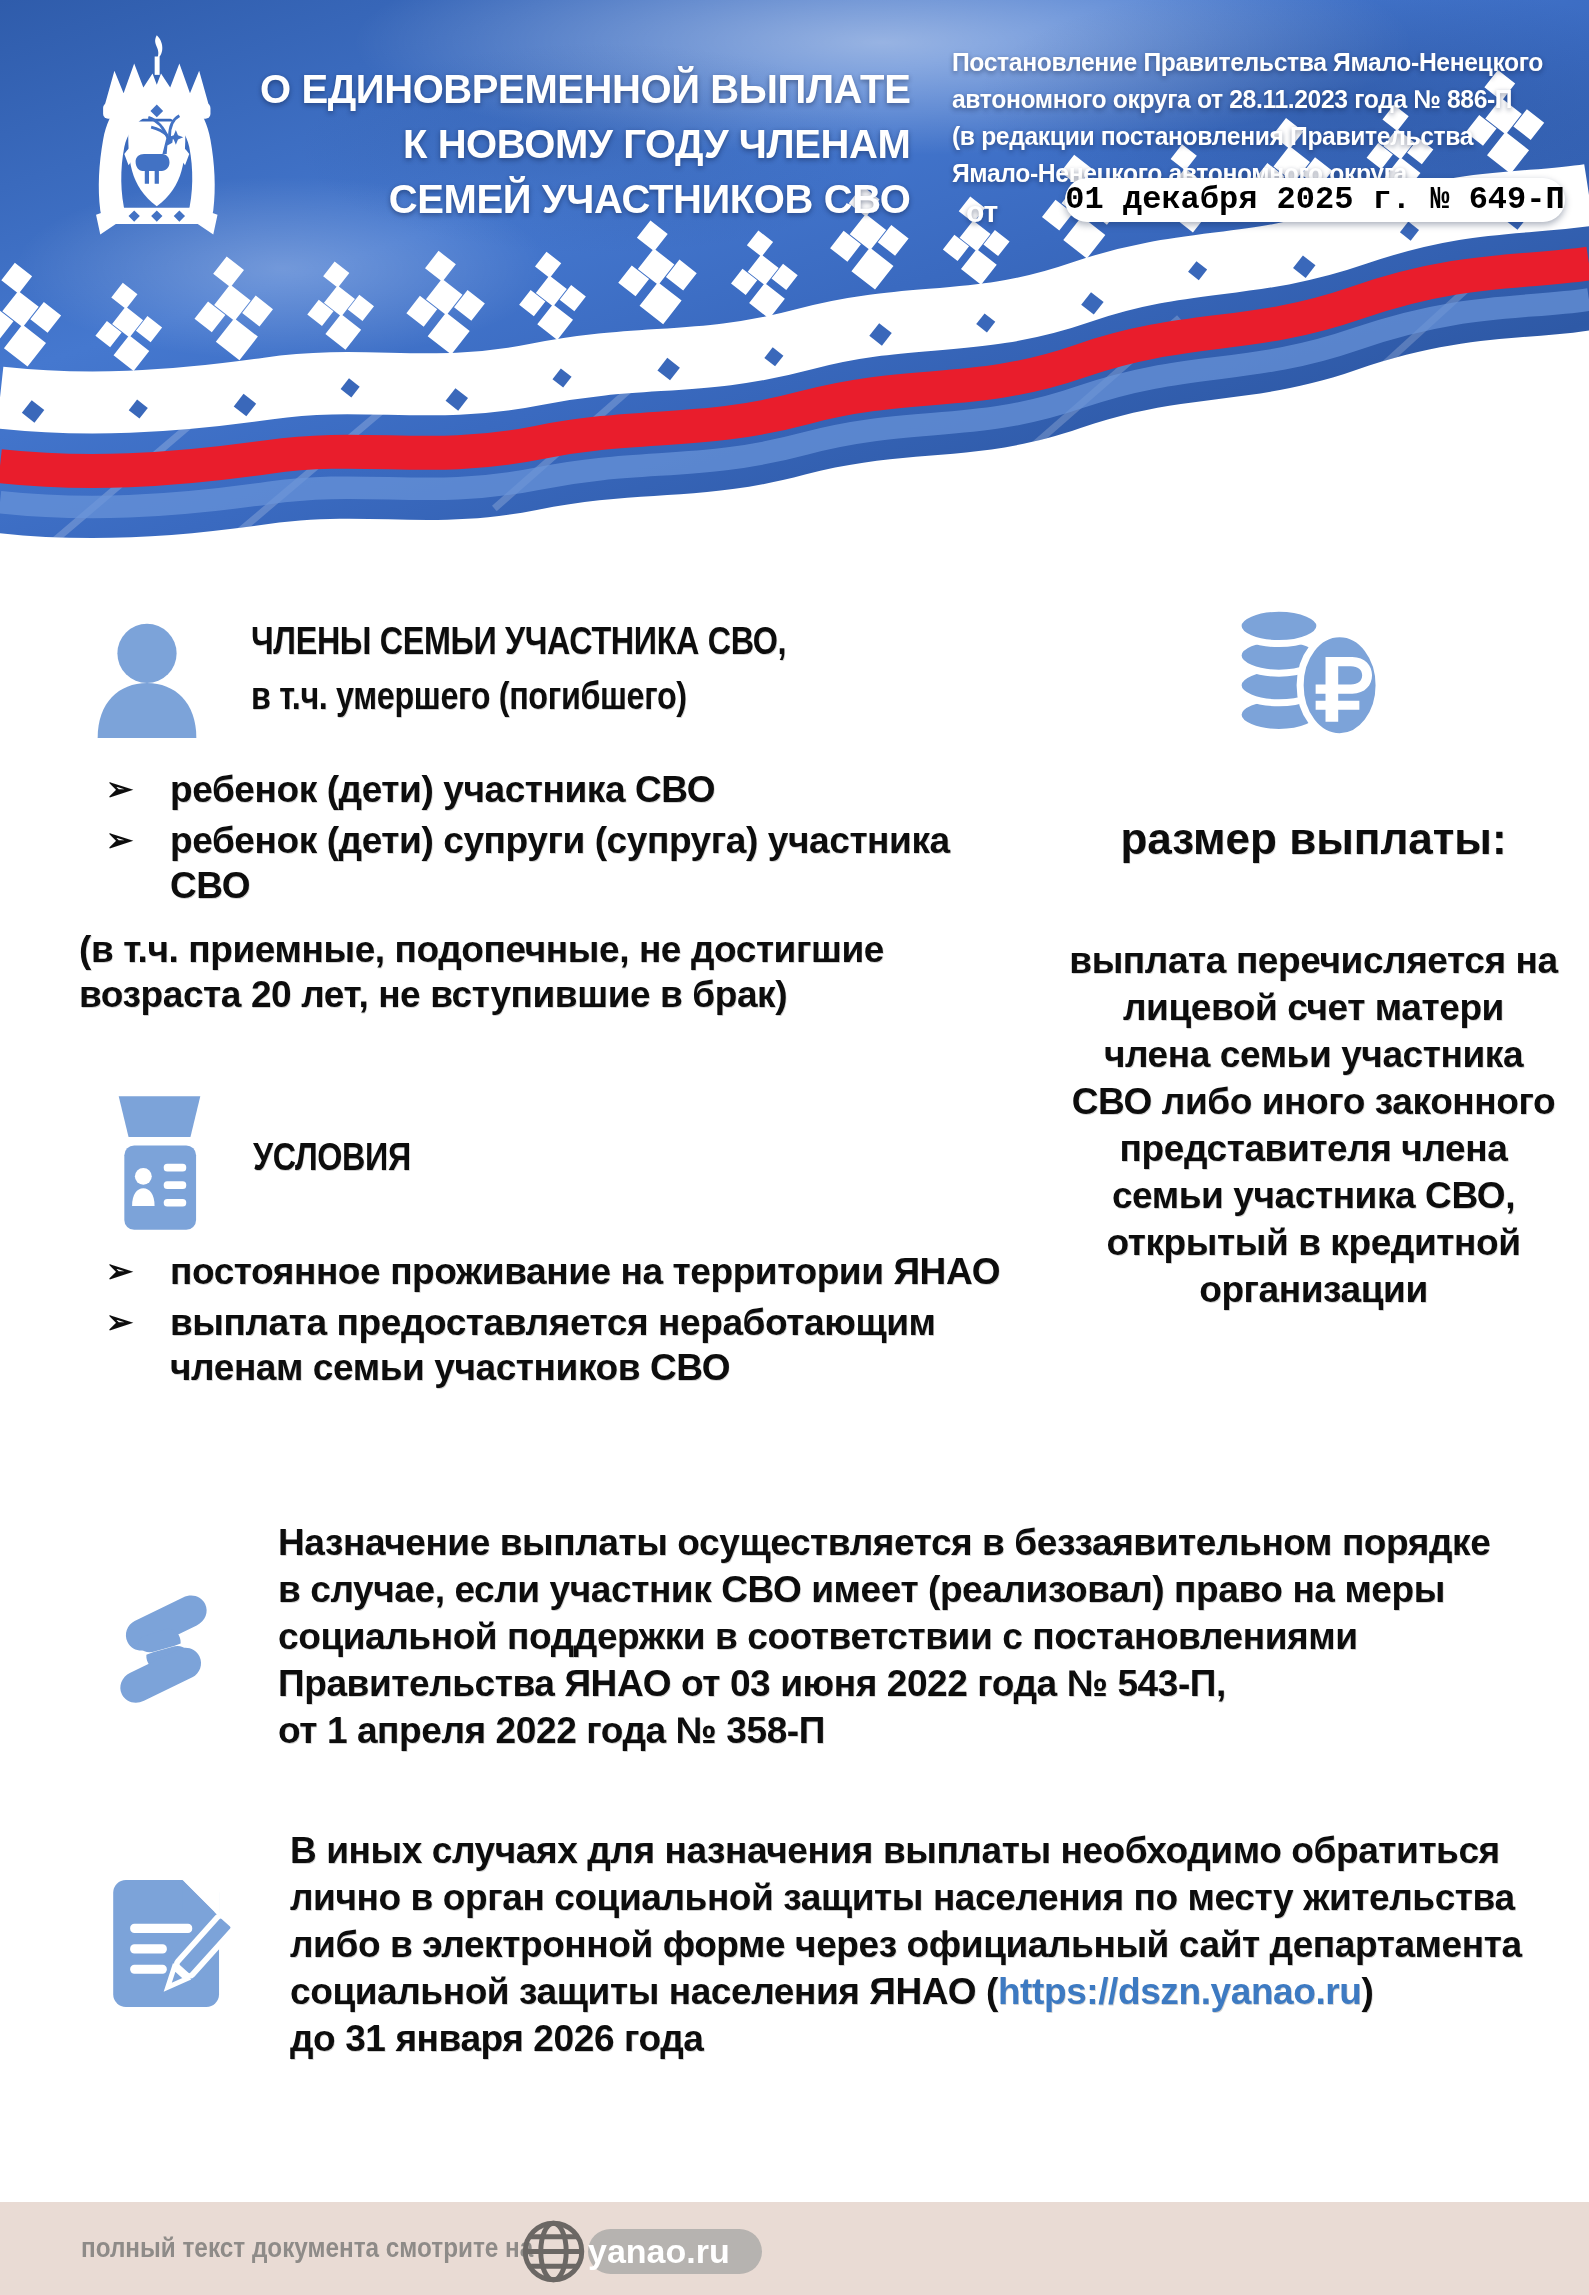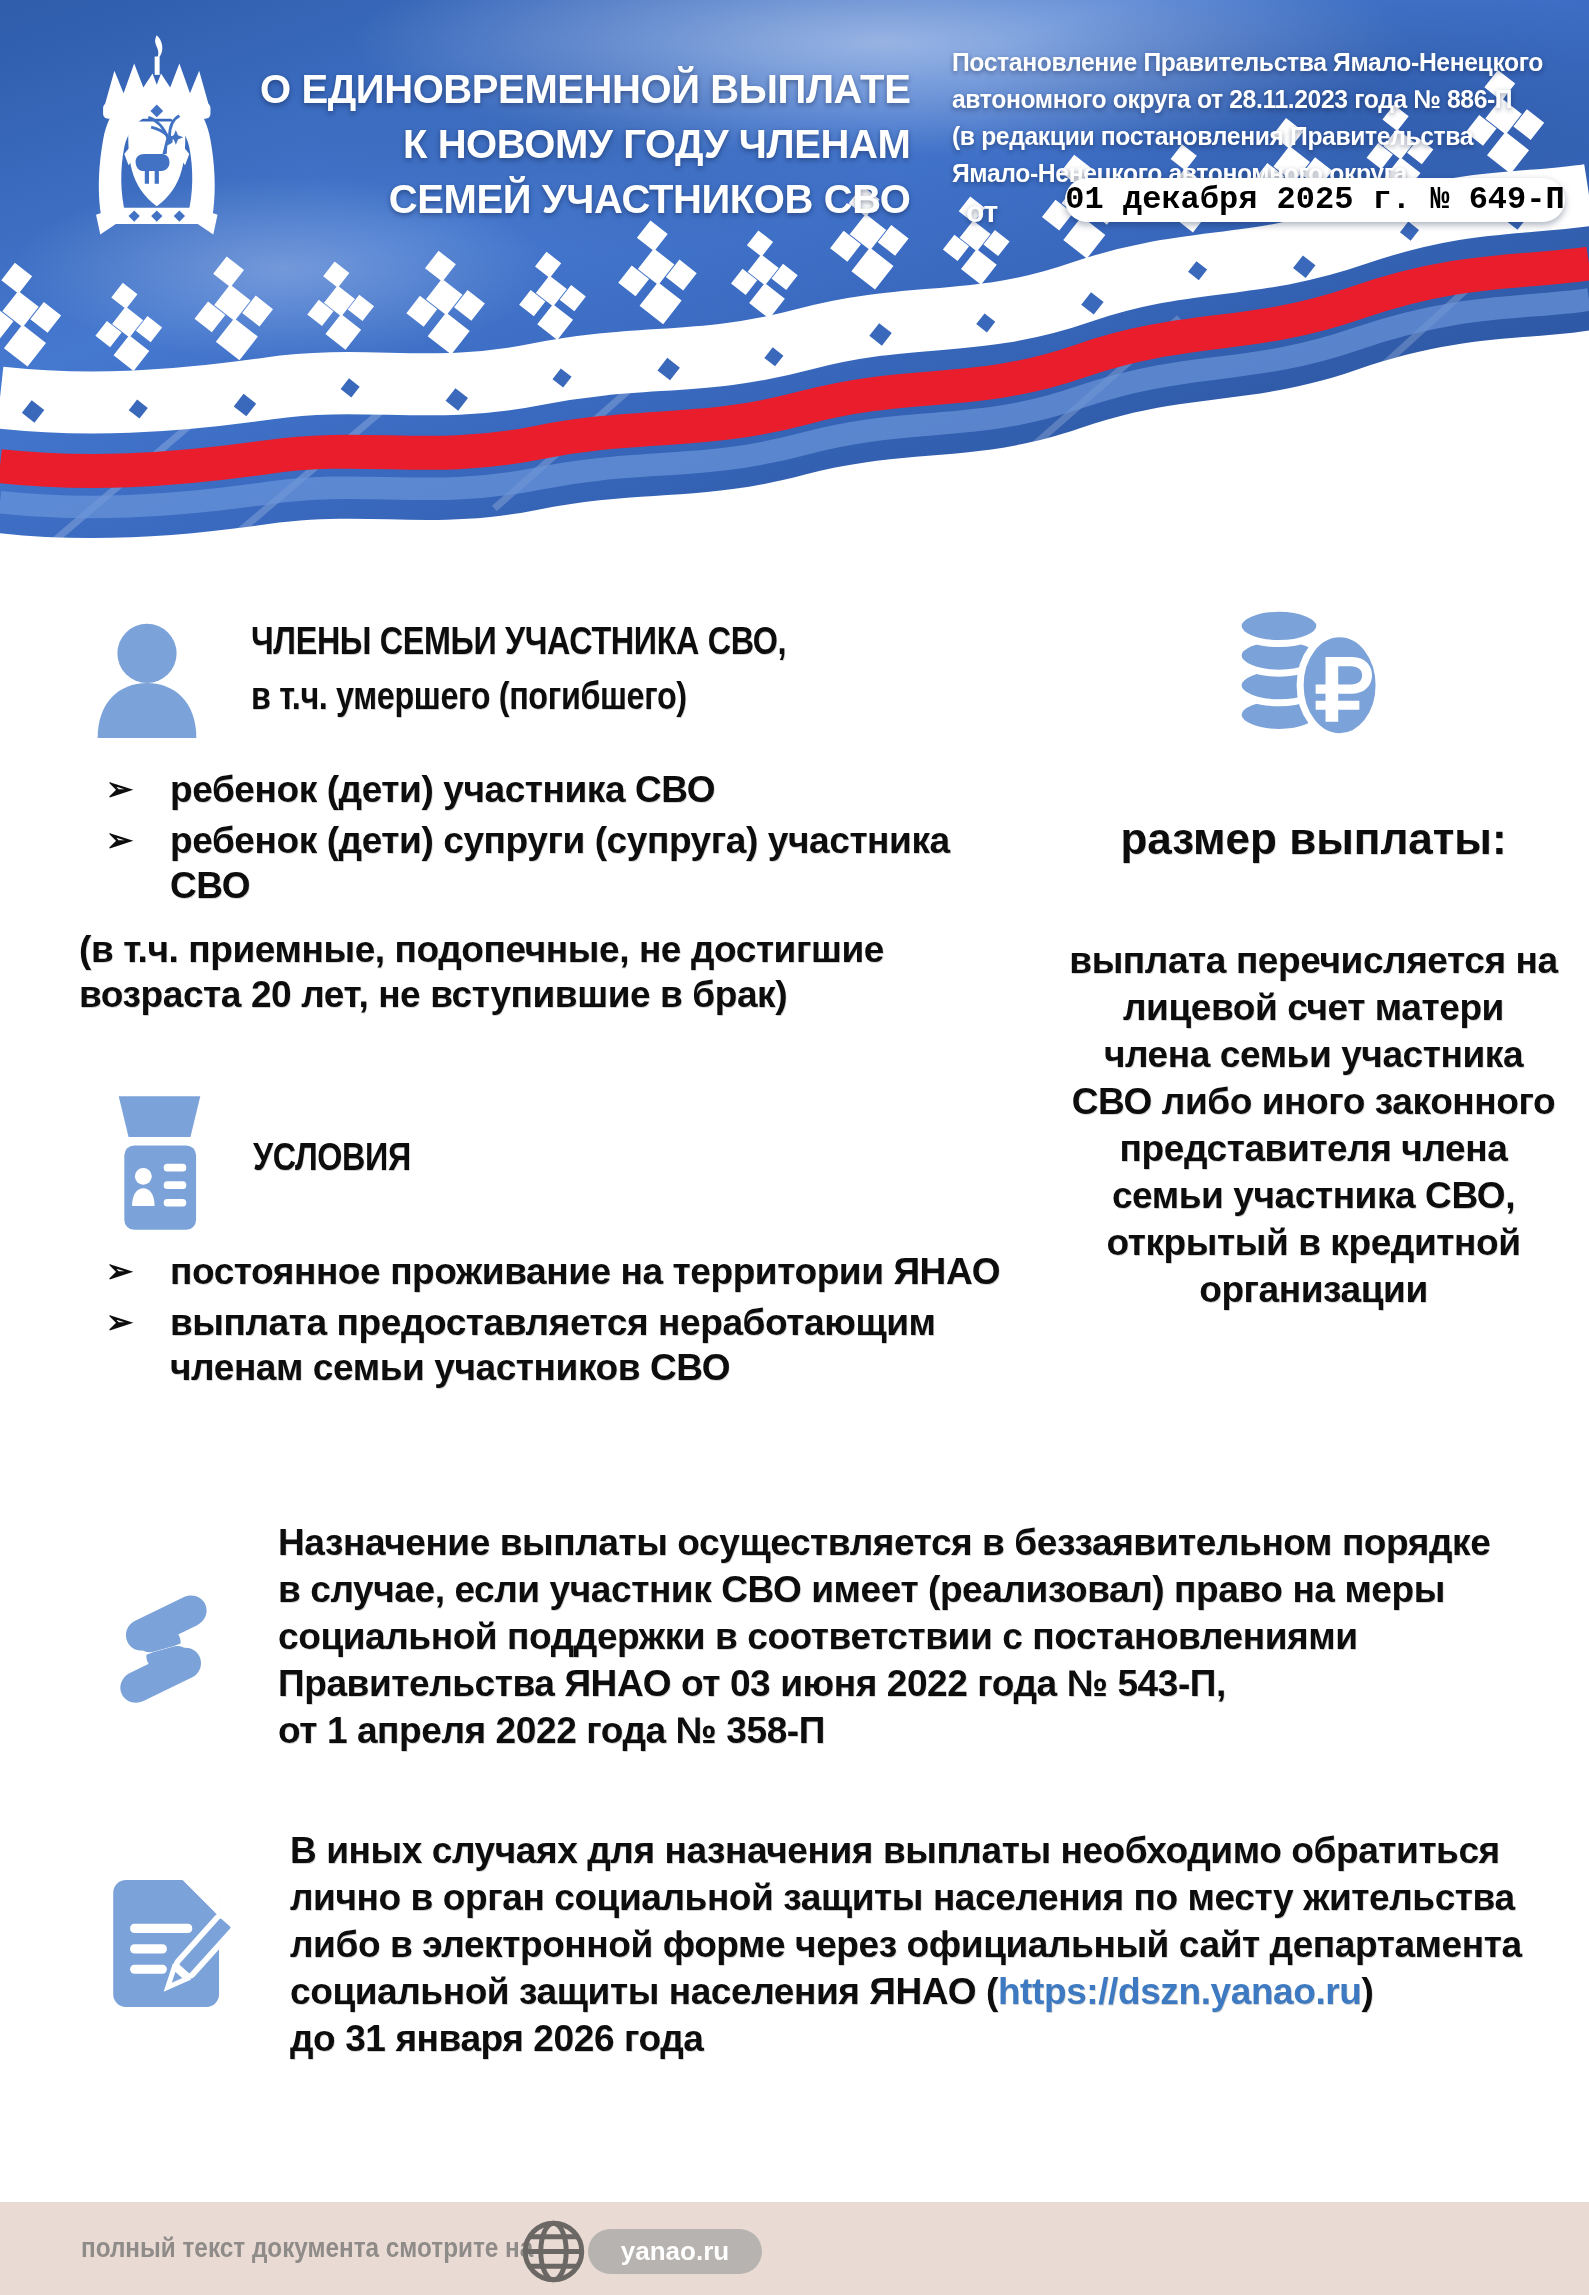--- a/index.html
+++ b/index.html
@@ -27,21 +27,21 @@
   .bullet-row { display:flex; align-items:flex-start; margin-bottom:5.7px; }
   .bullet-mark { width:64px; font-size:32.5px; line-height:45px; flex:0 0 64px; }
   .para { font-size:37px; line-height:47px; letter-spacing:-0.4px; }
   .center { text-align:center; }
   .amount { font-size:68px; line-height:71px; color:#3b74ba; letter-spacing:-0.7px; }
   .link { color:#3d7ac2; text-decoration:none; }
 
   .footer-strip { left:0; top:2202px; width:1589px; height:93px; background:#e9dbd4; }
   .footer-text { left:81px; top:2226px; font-size:27px; line-height:45px; color:#8e8b88; transform:scaleX(.9); transform-origin:0 0; }
   .site-pill { left:588px; top:2229px; width:174px; height:45px; background:#b6b3b0; border-radius:24px; }
-  .site-pill-text { position:absolute; left:0; top:0; width:100%; text-align:center; color:#ffffff; font-size:26px; line-height:44px; }
+  .site-pill-text { position:absolute; left:0; top:0; width:100%; text-align:left; color:#ffffff; font-size:34px; line-height:44px; }
 </style>
 </head>
 <body>
 
 <div class="page">
 
   <svg class="flag-svg" width="1589" height="565" viewBox="0 0 2250 800">
     <defs>
       <linearGradient id="flagGrad" x1="0" y1="0" x2="1" y2="1">
         <stop offset="0" stop-color="#2f5cab"></stop>

